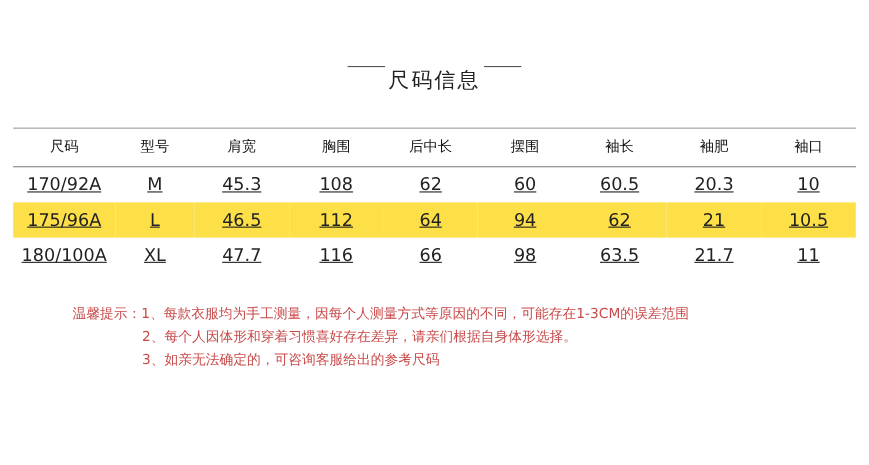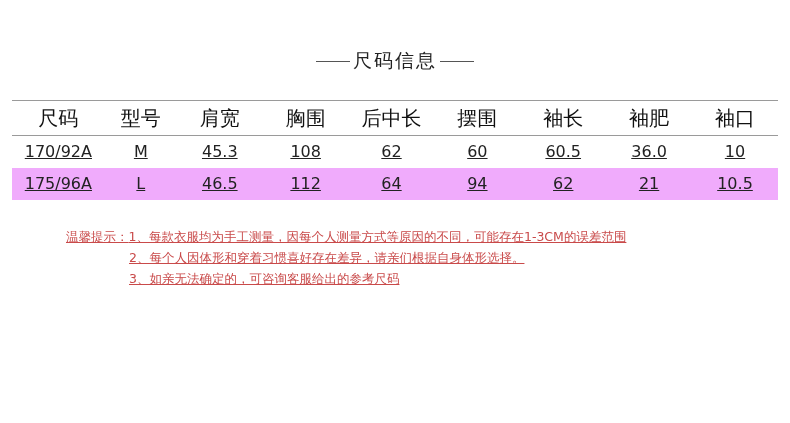--- a/index.html
+++ b/index.html
@@ -17,24 +17,23 @@
   .page {
     position: relative;
     width: 790px;
     height: 423px;
     background: #ffffff;
     box-sizing: border-box;
   }
   
   .title-row {
     display: flex;
-    align-items: center;
     justify-content: center;
     gap: 3px;
-    padding-top: 44px;
+    padding-top: 60px;
     height: 34px;
   }
   .title-rule {
     display: block;
     width: 34px;
     height: 0;
     border-top: 1px solid #555;
   }
   .title-text {
     font-size: 19px;
@@ -58,31 +57,31 @@
     font-weight: normal;
     font-size: 16px;
     color: #222222;
     padding: 0;
     height: 29px;
     line-height: 29px;
     font-family: "DejaVu Sans", sans-serif;
     white-space: nowrap;
   }
   table.size-table thead th {
-    font-size: 20px;
+    font-size: 13px;
     color: #111111;
     height: 34px;
     line-height: 34px;
     border-bottom: 1px solid #9a9a9a;
   }
   table.size-table thead tr.head-top th {
     border-top: 1px solid #9a9a9a;
   }
   table.size-table tbody tr.alt td {
-    background: #f0abfc;
+    background: #fde047;
   }
   table.size-table tbody tr td {
     height: 32px;
     line-height: 32px;
     text-decoration: underline;
   }
   
   col.c-size  { width: 13.5%; }
   col.c-model { width: 10.5%; }
   col.c-gen   { width: 12.5%; }
@@ -91,21 +90,20 @@
     margin-top: 26px;
     padding-left: 66px;
     font-size: 12.5px;
     color: #c94a4a;
     line-height: 21px;
     font-family: "DejaVu Sans", sans-serif;
   }
   .notes .note-line {
     display: flex;
     align-items: flex-end;
-    text-decoration: underline;
   }
   .notes .note-label {
     white-space: nowrap;
   }
   .notes .note-indent {
     padding-left: 63px;
   }
 </style>
 </head>
 <body>
@@ -146,33 +144,44 @@
       </thead>
       <tbody>
         <tr>
           <td>170/92A</td>
           <td>M</td>
           <td>45.3</td>
           <td>108</td>
           <td>62</td>
           <td>60</td>
           <td>60.5</td>
-          <td>36.0</td>
+          <td>20.3</td>
           <td>10</td>
         </tr>
         <tr class="alt">
           <td>175/96A</td>
           <td>L</td>
           <td>46.5</td>
           <td>112</td>
           <td>64</td>
           <td>94</td>
           <td>62</td>
           <td>21</td>
           <td>10.5</td>
+        </tr>
+        <tr>
+          <td>180/100A</td>
+          <td>XL</td>
+          <td>47.7</td>
+          <td>116</td>
+          <td>66</td>
+          <td>98</td>
+          <td>63.5</td>
+          <td>21.7</td>
+          <td>11</td>
         </tr>
       </tbody>
     </table>
   </div>
 
   <div class="notes">
     <div class="note-line">
       <span class="note-label">温馨提示：</span>
       <span>1、每款衣服均为手工测量，因每个人测量方式等原因的不同，可能存在1-3CM的误差范围</span>
     </div>

